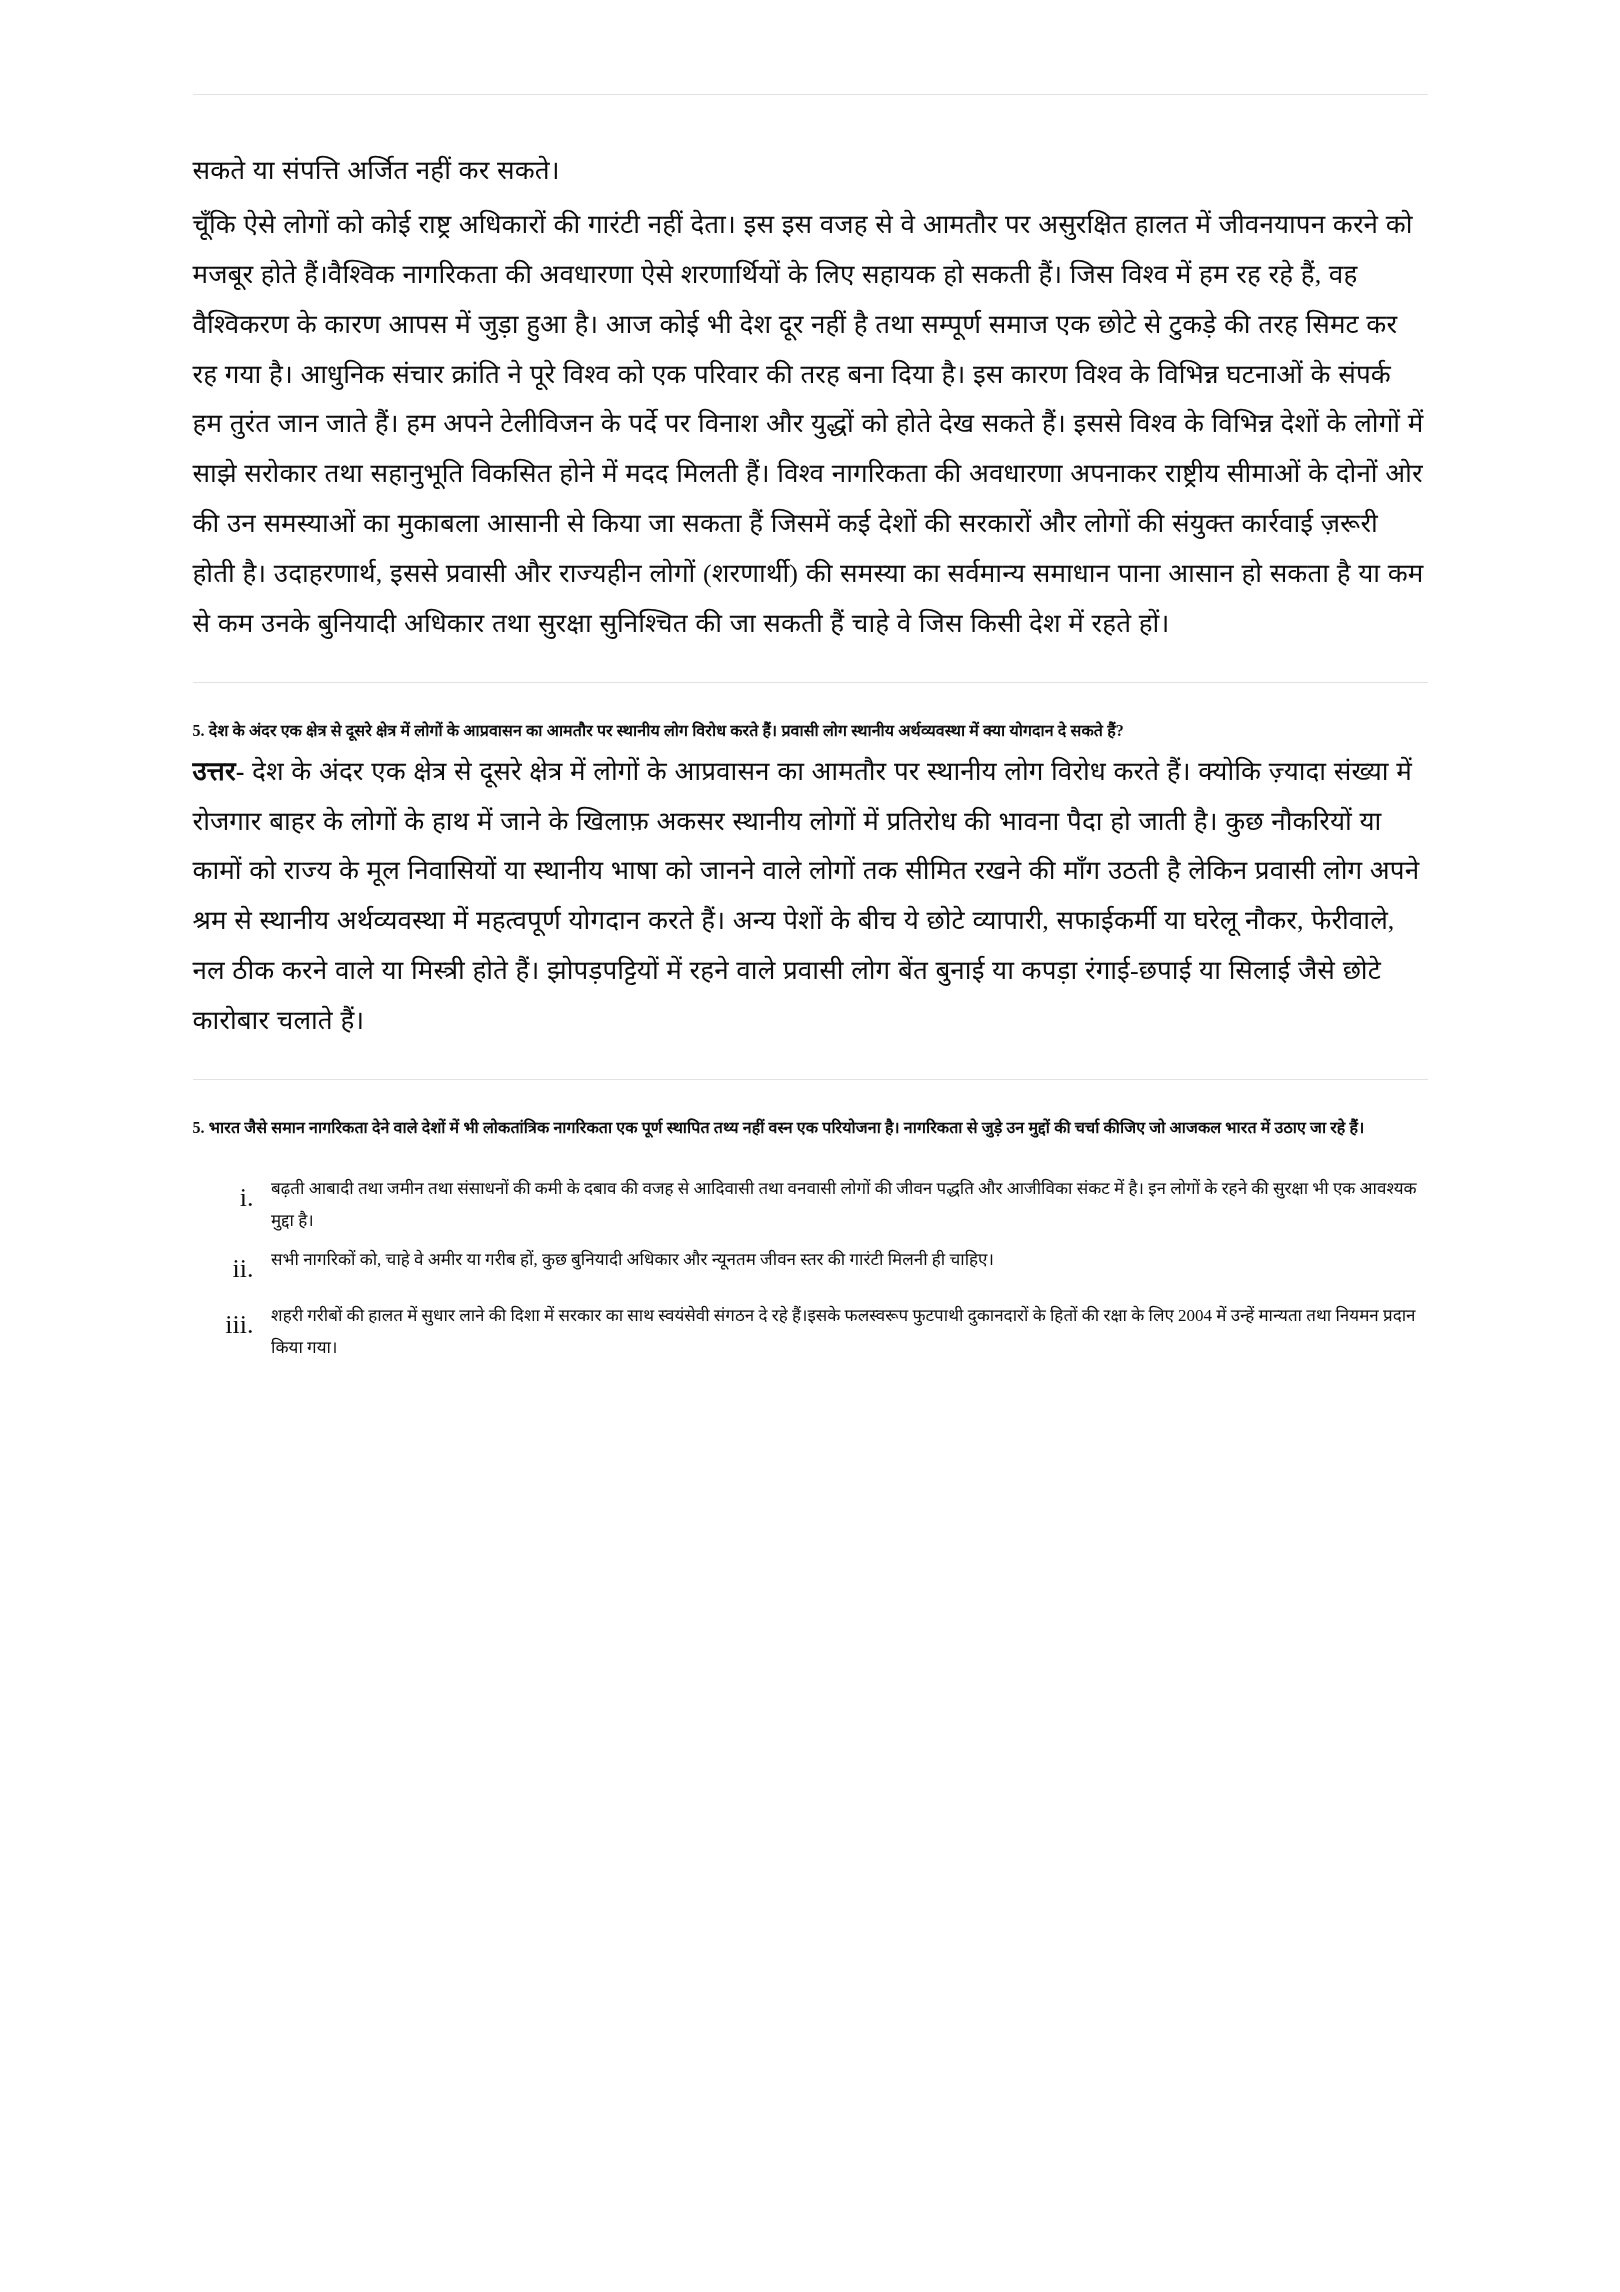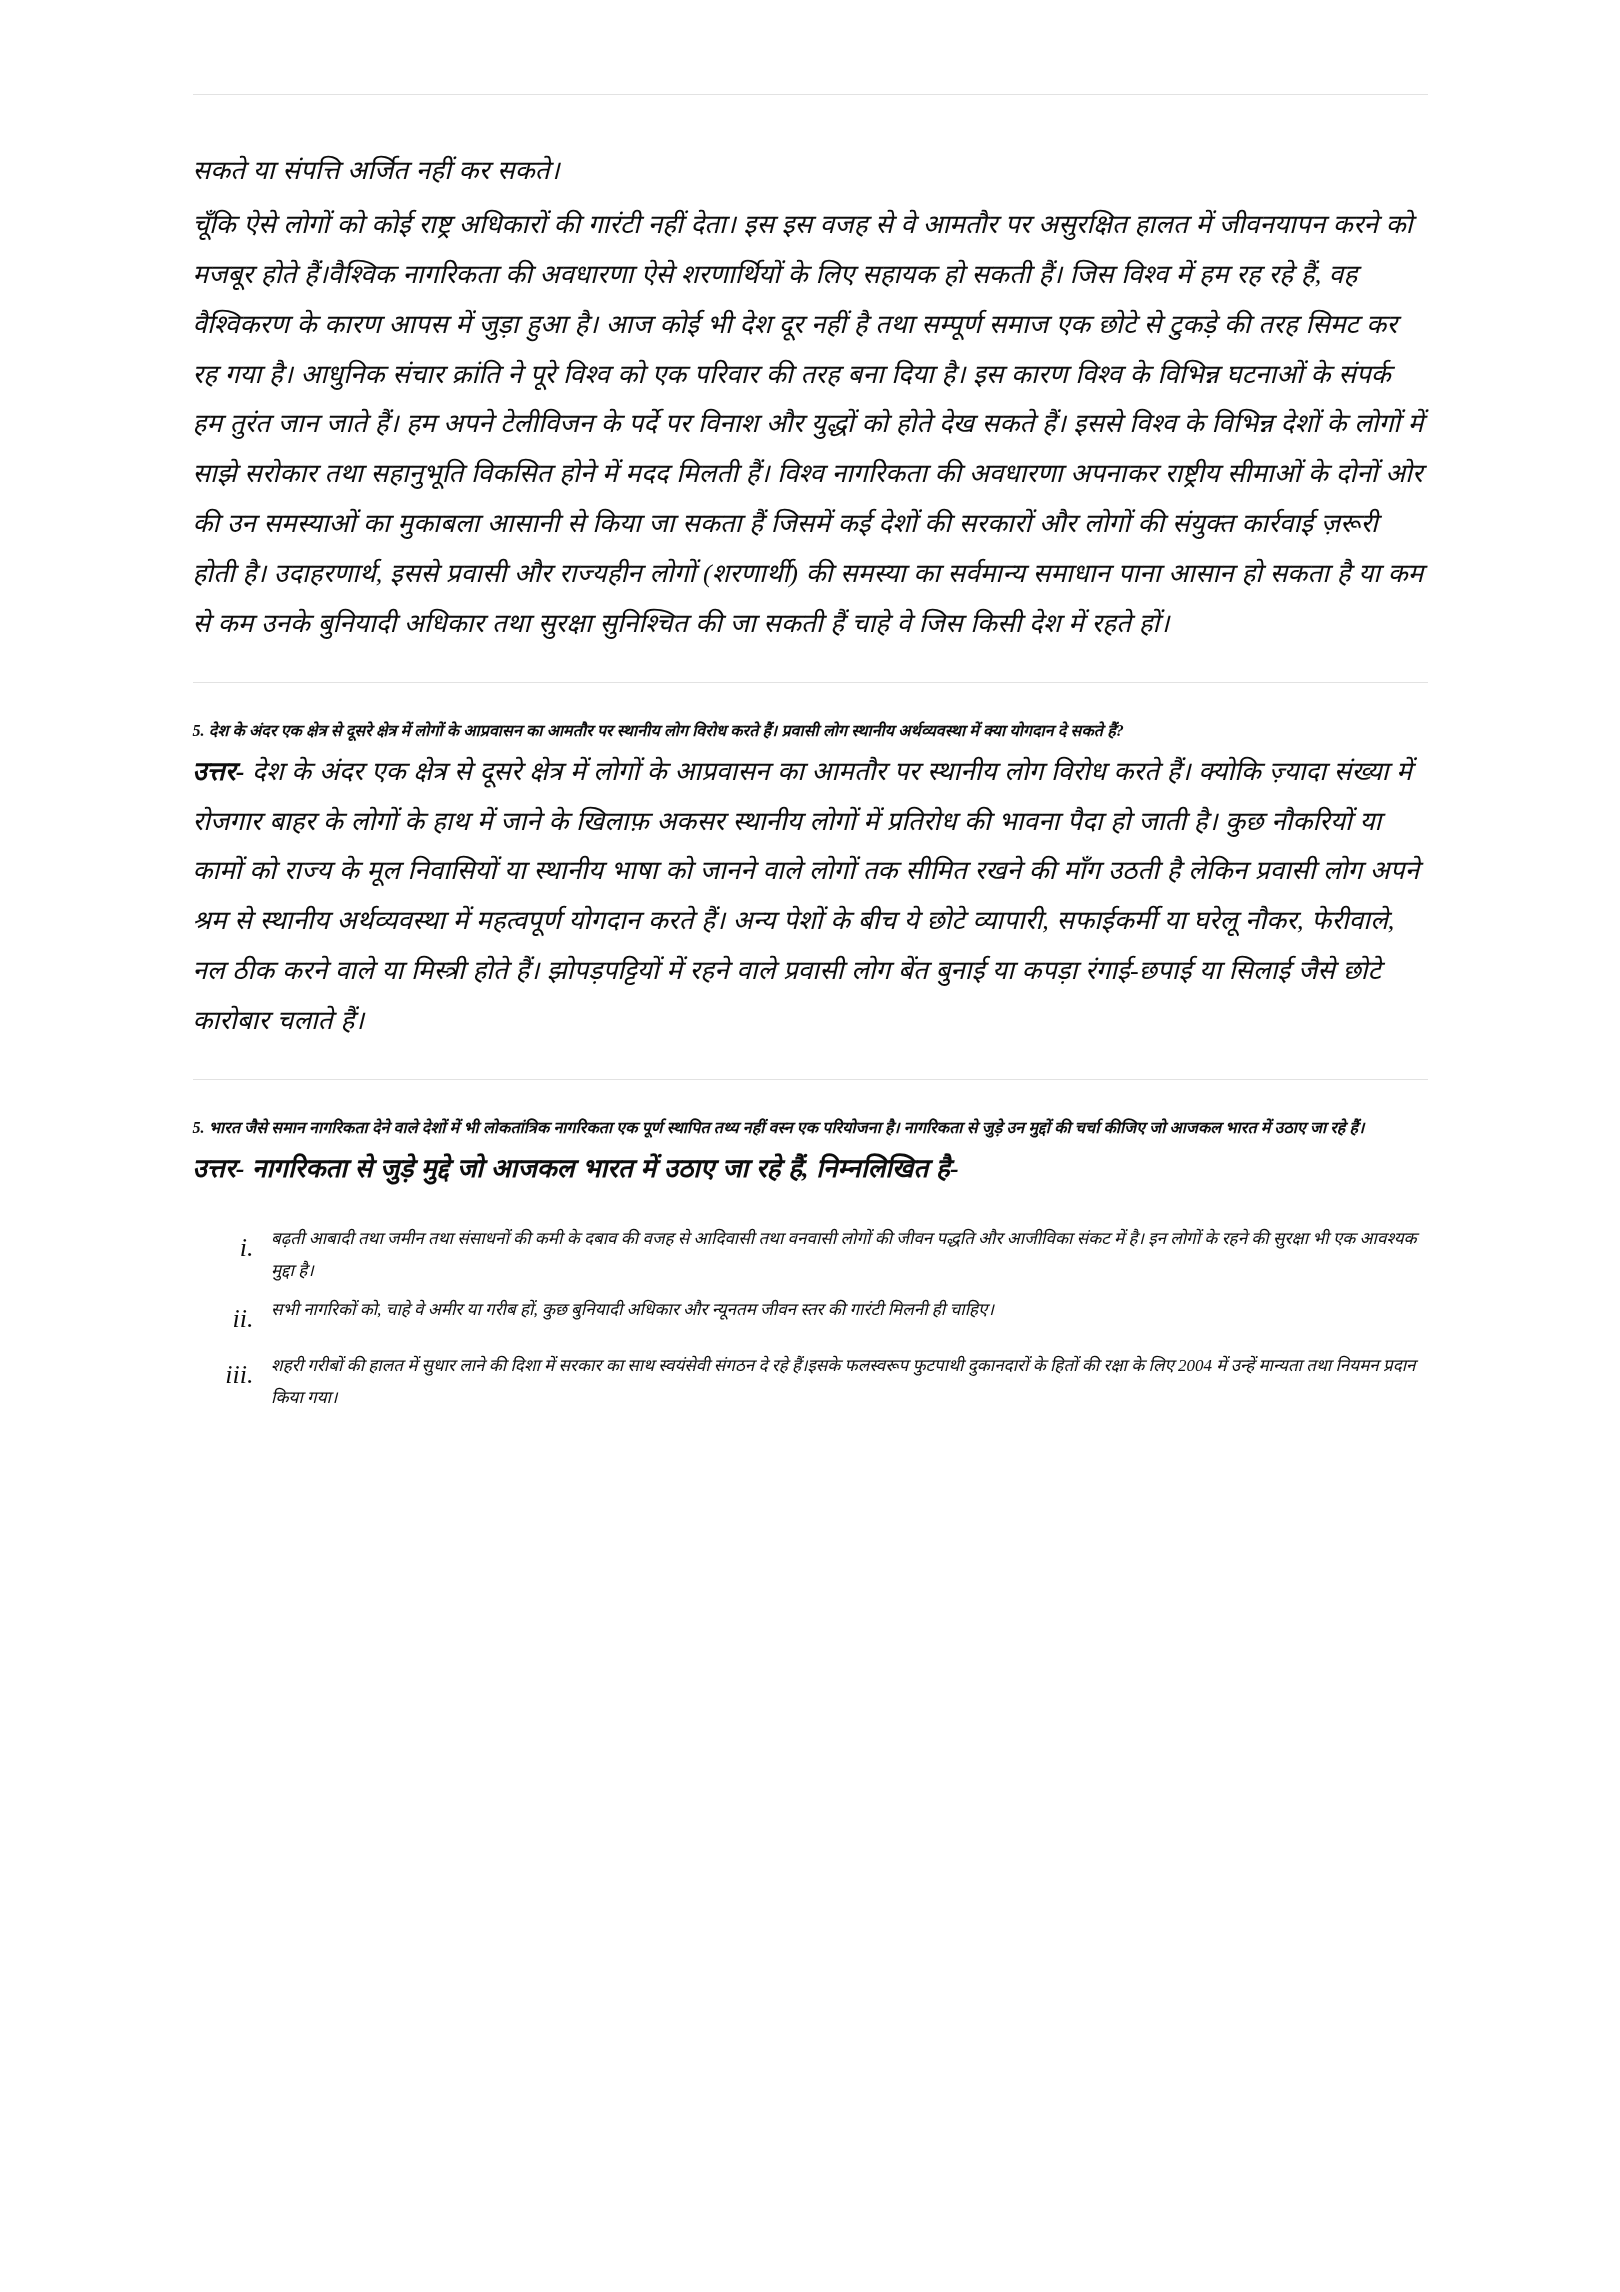--- a/index.html
+++ b/index.html
@@ -11,21 +11,20 @@
   .page {
     position: relative;
     width: 1403px;
     min-height: 2293px;
     background: #ffffff;
     margin: 0 auto;
     box-sizing: border-box;
     padding: 94px 84px 59px 84px;
     font-family: "Liberation Serif", "DejaVu Serif", serif;
     color: #0d0d0d;
-    font-style: italic;
   }
   .rule {
     border: 0;
     border-top: 1px solid #e2e2e2;
     margin: 0 0 51px 0;
     width: 100%;
   }
   .rule.mid {
     margin: 33px 0 33px 0;
   }
@@ -98,21 +97,20 @@
 
   <div class="section">
     <p class="q-heading">5. देश के अंदर एक क्षेत्र से दूसरे क्षेत्र में लोगों के आप्रवासन का आमतौर पर स्थानीय लोग विरोध करते हैं। प्रवासी लोग स्थानीय अर्थव्यवस्था में क्या योगदान दे सकते हैं?</p>
     <p class="body-text ans-block"><span class="ans-lead">उत्तर-</span><span> देश के अंदर एक क्षेत्र से दूसरे क्षेत्र में लोगों के आप्रवासन का आमतौर पर स्थानीय लोग विरोध करते हैं। क्योकि ज़्यादा संख्या में रोजगार बाहर के लोगों के हाथ में जाने के खिलाफ़ अकसर स्थानीय लोगों में प्रतिरोध की भावना पैदा हो जाती है। कुछ नौकरियों या कामों को राज्य के मूल निवासियों या स्थानीय भाषा को जानने वाले लोगों तक सीमित रखने की माँग उठती है लेकिन प्रवासी लोग अपने श्रम से स्थानीय अर्थव्यवस्था में महत्वपूर्ण योगदान करते हैं। अन्य पेशों के बीच ये छोटे व्यापारी, सफाईकर्मी या घरेलू नौकर, फेरीवाले, नल ठीक करने वाले या मिस्त्री होते हैं। झोपड़पट्टियों में रहने वाले प्रवासी लोग बेंत बुनाई या कपड़ा रंगाई-छपाई या सिलाई जैसे छोटे कारोबार चलाते हैं।</span></p>
   </div>
 
   <hr class="rule mid">
 
   <div class="section">
     <p class="q-heading">5. भारत जैसे समान नागरिकता देने वाले देशों में भी लोकतांत्रिक नागरिकता एक पूर्ण स्थापित तथ्य नहीं वस्न एक परियोजना है। नागरिकता से जुड़े उन मुद्दों की चर्चा कीजिए जो आजकल भारत में उठाए जा रहे हैं।</p>
-    <p class="body-text ans-block"><span class="ans-lead">उत्तर-</span><span class="ans-lead"> नागरिकता से जुड़े मुद्दे जो आजकल भारत में उठाए जा रहे हैं, निम्नलिखित है-</span></p>
 
     <ul class="roman-list">
       <li>
         <span class="roman-marker">i.</span>
         <span class="roman-text">बढ़ती आबादी तथा जमीन तथा संसाधनों की कमी के दबाव की वजह से आदिवासी तथा वनवासी लोगों की जीवन पद्धति और आजीविका संकट में है। इन लोगों के रहने की सुरक्षा भी एक आवश्यक मुद्दा है।</span>
       </li>
       <li>
         <span class="roman-marker">ii.</span>
         <span class="roman-text">सभी नागरिकों को, चाहे वे अमीर या गरीब हों, कुछ बुनियादी अधिकार और न्यूनतम जीवन स्तर की गारंटी मिलनी ही चाहिए।</span>
       </li>

